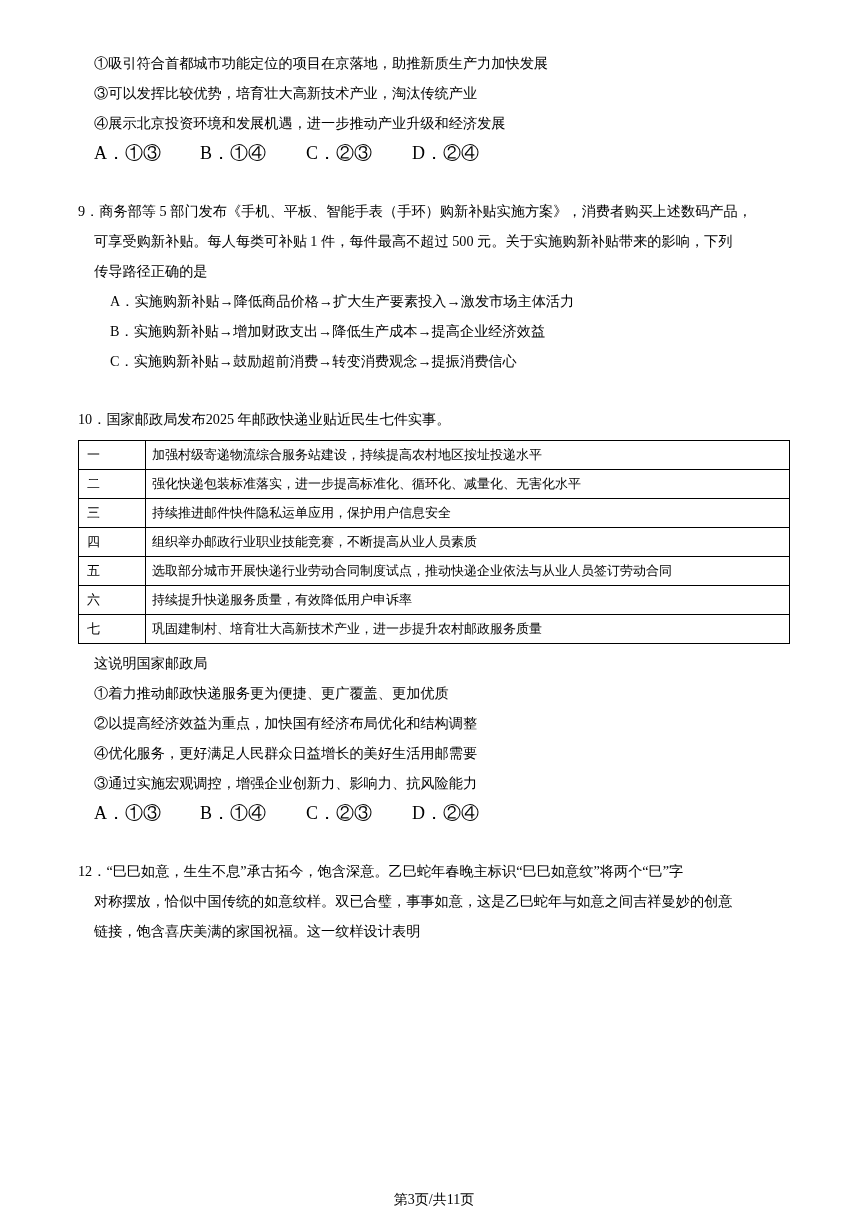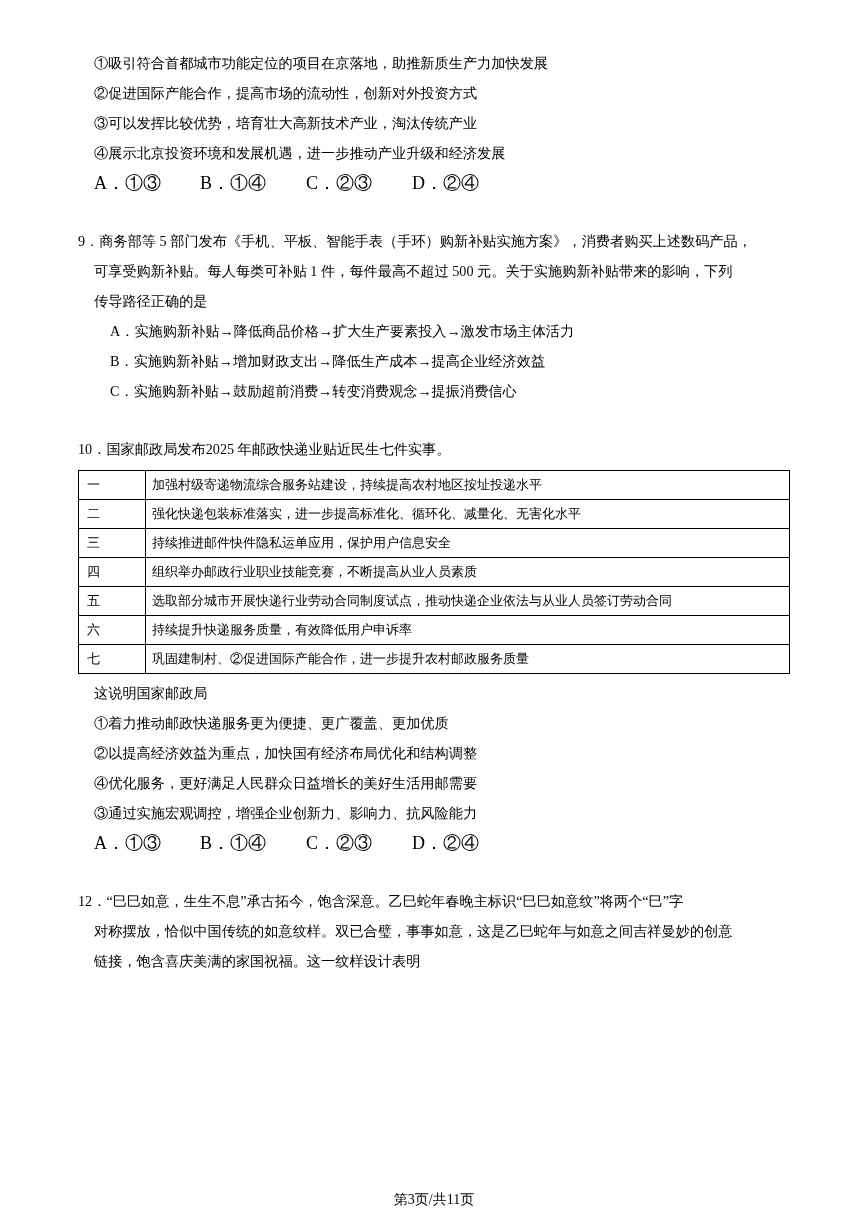--- a/index.html
+++ b/index.html
@@ -78,21 +78,20 @@
     font-family: "Liberation Serif", "DejaVu Serif", serif;
   }
 </style>
 </head>
 <body>
 
 <div class="page">
 
   <div>
     <div class="line indent1">①吸引符合首都城市功能定位的项目在京落地，助推新质生产力加快发展</div>
-    <div class="line indent1">②促进国际产能合作，提高市场的流动性，创新对外投资方式</div>
     <div class="line indent1">③可以发挥比较优势，培育壮大高新技术产业，淘汰传统产业</div>
     <div class="line indent1">④展示北京投资环境和发展机遇，进一步推动产业升级和经济发展</div>
     <div class="opts">
       <span class="opt-a">A．①③</span>
       <span class="opt-b">B．①④</span>
       <span class="opt-c">C．②③</span>
       <span class="opt-d">D．②④</span>
     </div>
   </div>
 
@@ -129,21 +128,21 @@
       <tr>
         <td class="num">五</td>
         <td>选取部分城市开展快递行业劳动合同制度试点，推动快递企业依法与从业人员签订劳动合同</td>
       </tr>
       <tr>
         <td class="num">六</td>
         <td>持续提升快递服务质量，有效降低用户申诉率</td>
       </tr>
       <tr>
         <td class="num">七</td>
-        <td>巩固建制村、②促进国际产能合作，进一步提升农村邮政服务质量</td>
+        <td>巩固建制村、培育壮大高新技术产业，进一步提升农村邮政服务质量</td>
       </tr>
     </tbody>
       </table>
 
     <div class="line indent1">这说明国家邮政局</div>
     <div class="line indent1">①着力推动邮政快递服务更为便捷、更广覆盖、更加优质</div>
     <div class="line indent1">②以提高经济效益为重点，加快国有经济布局优化和结构调整</div>
     <div class="line indent1">④优化服务，更好满足人民群众日益增长的美好生活用邮需要</div>
     <div class="line indent1">③通过实施宏观调控，增强企业创新力、影响力、抗风险能力</div>
     <div class="opts">

